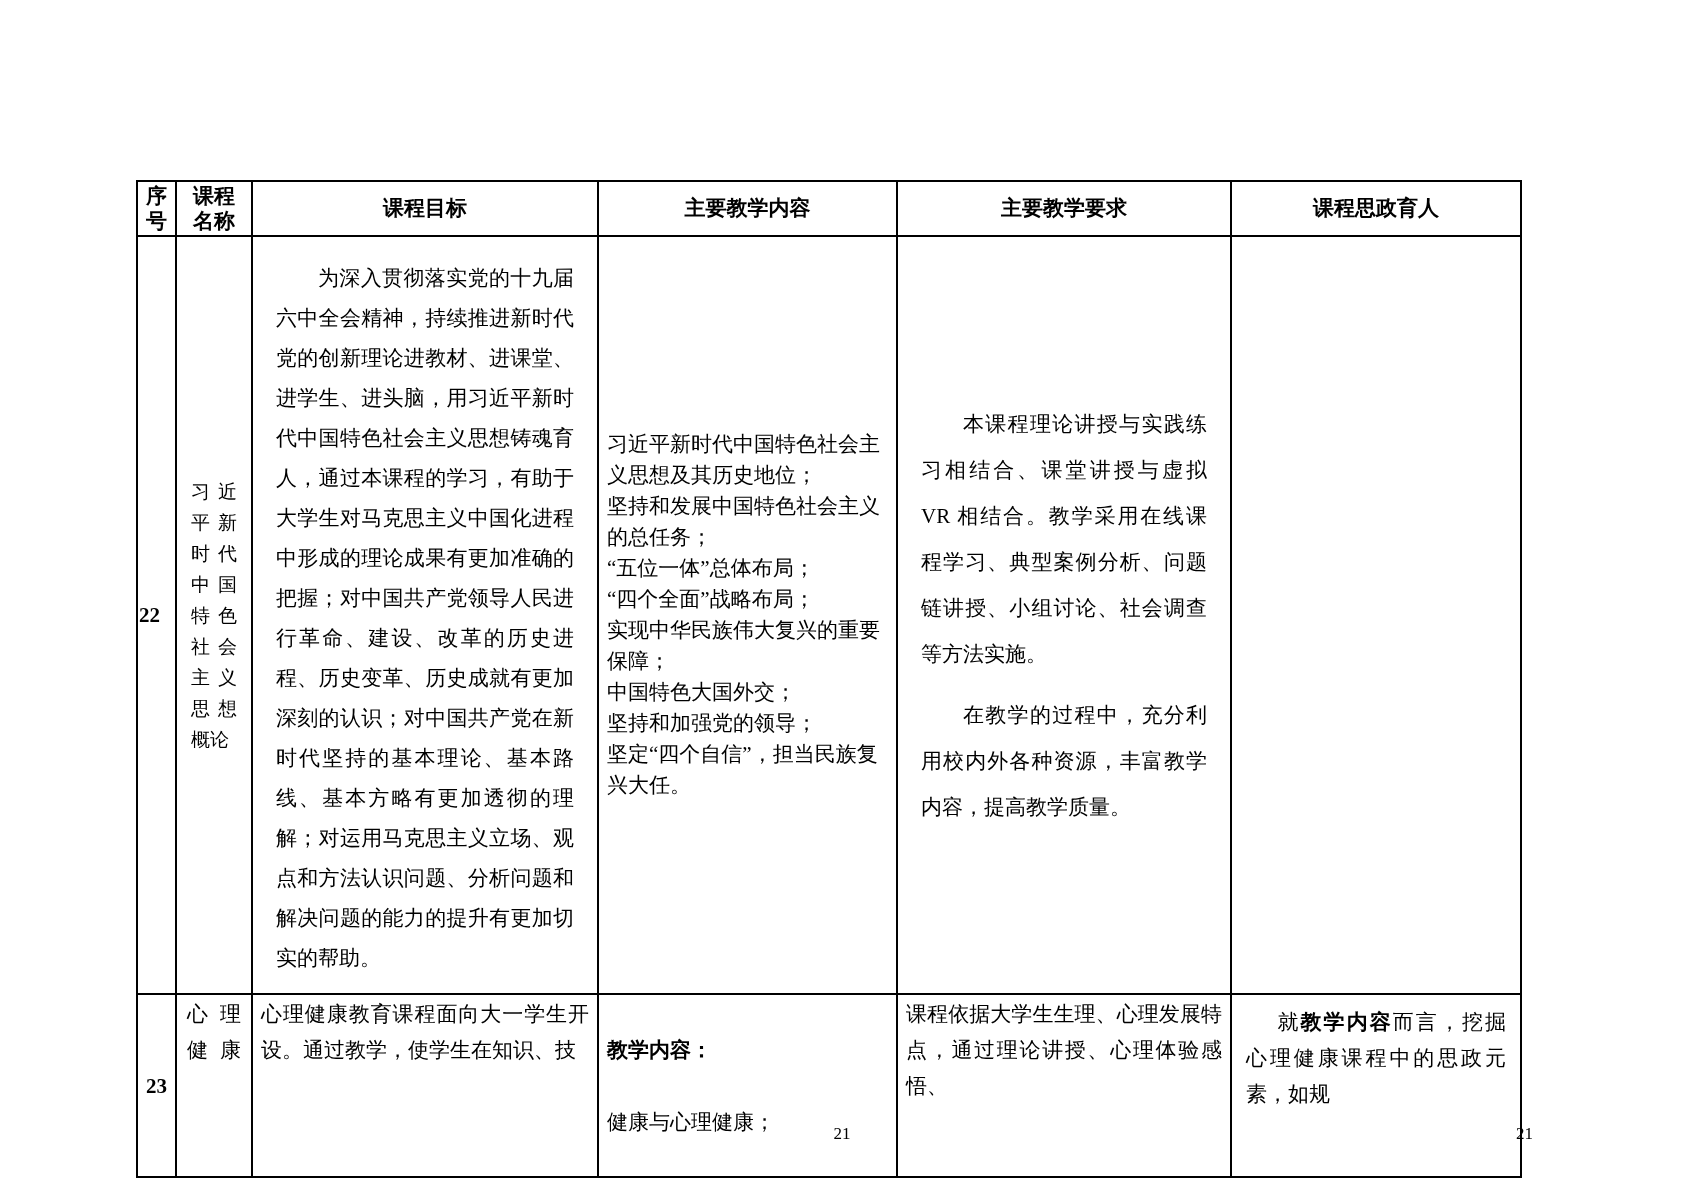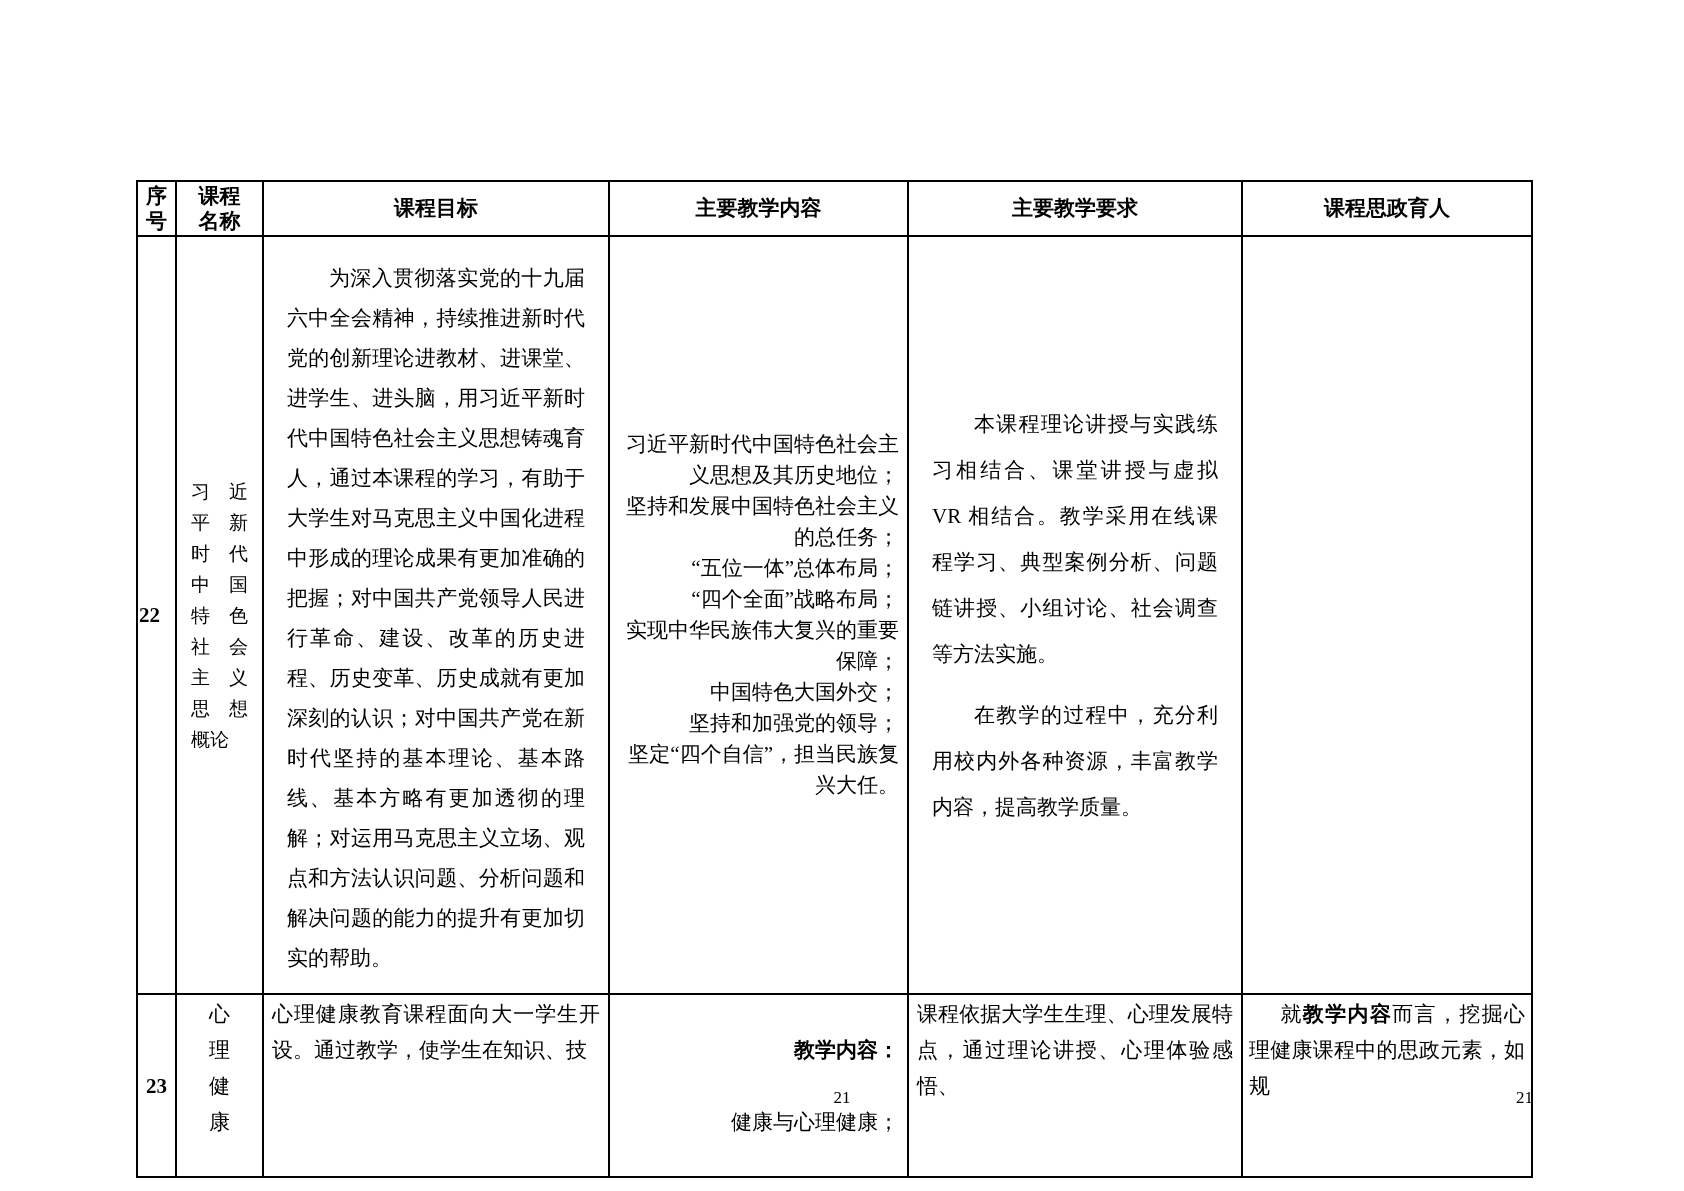--- a/index.html
+++ b/index.html
@@ -13,37 +13,37 @@
   td.th{font-weight:bold;text-align:center;vertical-align:middle;
         white-space:pre-line;font-size:21px;line-height:25px;}
   td.no-cell{text-align:left;vertical-align:middle;font-weight:bold;font-size:21px;}
   td.name-cell{vertical-align:middle;font-size:19px;}
   .name-block{padding:0 13px;}
   .name-line{line-height:31px;text-align:justify;text-align-last:justify;}
   .name-line.last{text-align-last:left;}
   td.obj-cell{vertical-align:top;padding:6px 8px 0;font-size:21px;line-height:40px;text-align:justify;}
   .indent2{text-indent:2em;}
   td.content-cell{vertical-align:middle;padding:0 8px;font-size:21px;line-height:31px;
-                  text-align:right;white-space:pre-line;}
+                  text-align:left;white-space:pre-line;}
   td.req-cell{vertical-align:middle;padding:0 8px;font-size:21px;line-height:46px;text-align:justify;}
   td.req-cell p,td.obj-cell p{margin:15px;}
   td.ideo-cell{vertical-align:top;}
   
   tr.row-23 td{vertical-align:top;font-size:21px;line-height:36px;}
   tr.row-23 td.no-cell{vertical-align:middle;padding-left:8px;}
-  tr.row-23 .name-block{padding:0 31px;}
+  tr.row-23 .name-block{padding:0 9px;}
   tr.row-23 .name-line{line-height:36px;}
   tr.row-23 td.obj-cell{padding:1px 8px 0;line-height:36px;}
   tr.row-23 td.content-cell{padding:1px 8px 0;line-height:36px;vertical-align:top;}
   .content-heading{font-weight:bold;}
   tr.row-23 td.req-cell{padding:1px 8px 0;line-height:36px;vertical-align:top;}
   tr.row-23 td.ideo-cell{padding:1px 6px 0;line-height:36px;text-align:justify;}
-  .ideo-p{text-indent:1.5em;margin:0;}
+  .ideo-p{text-indent:1.5em;margin:8px;}
   .bold{font-weight:bold;}
-  .footer-num{position:absolute;top:1088px;font-size:17px;color:#000;}
+  .footer-num{position:absolute;top:1124px;font-size:17px;color:#000;}
   .footer-center{left:0;width:100%;text-align:center;}
   .footer-right{left:1516px;}
 </style>
 </head>
 <body>
 
 <div class="page">
 
   <table class="course-table">
     <colgroup>

